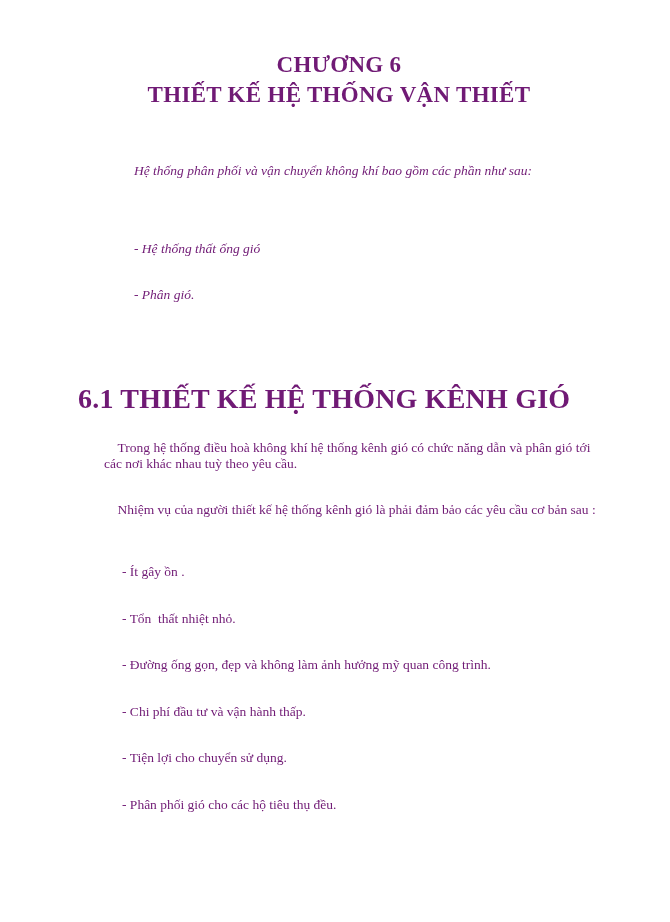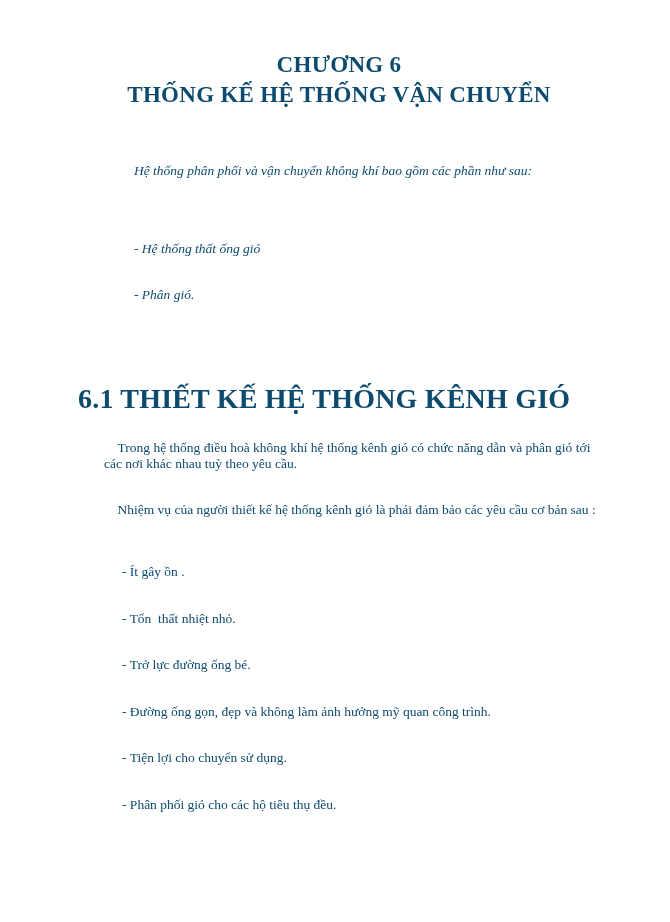--- a/index.html
+++ b/index.html
@@ -5,21 +5,21 @@
   html, body { margin: 0; padding: 0; background: #e8e8e8; }
   .page {
     position: relative;
     width: 670px;
     height: 922px;
     margin: 0 auto;
     background: #ffffff;
     box-sizing: border-box;
     padding: 50px 70px 0 78px;
     font-family: "Liberation Serif", "DejaVu Serif", serif;
-    color: #0c4a6e;
+    color: #701a75;
     overflow: hidden;
   }
   .title-block {
     text-align: center;
     font-weight: bold;
     font-size: 23px;
     line-height: 30px;
     letter-spacing: 0.3px;
   }
   .body-text {
@@ -41,21 +41,21 @@
   .list .item { white-space: pre-wrap; }
   .indent-req { margin-left: 44px; }
 </style>
 </head>
 <body>
 
 <div class="page">
 
   <div class="title-block">
     <div>CHƯƠNG 6</div>
-    <div>THỐNG KẾ HỆ THỐNG VẬN CHUYỂN</div>
+    <div>THIẾT KẾ HỆ THỐNG VẬN THIẾT</div>
   </div>
 
   <div class="intro-block body-text">
     <div>Hệ thống phân phối và vận chuyển không khí bao gồm các phần như sau:</div>
     <div class="list">
       <div class="item">- Hệ thống thất ống gió</div>
       <div class="item">- Phân gió.</div>
     </div>
   </div>
 
@@ -63,19 +63,19 @@
 
   <div class="para body-text">
     <span>Trong hệ thống điều hoà không khí hệ thống kênh gió có chức năng dẫn và phân gió tới các nơi khác nhau tuỳ theo yêu cầu.</span>
     <br>
     <span>Nhiệm vụ của người thiết kế hệ thống kênh gió là phải đảm bảo các yêu cầu cơ bản sau :</span>
   </div>
 
   <div class="list body-text indent-req">
     <div class="item">- Ít gây ồn .</div>
     <div class="item">- Tổn  thất nhiệt nhỏ.</div>
-    <div class="item">- Trở lực đường ống bé.</div>
     <div class="item">- Đường ống gọn, đẹp và không làm ảnh hưởng mỹ quan công trình.</div>
+    <div class="item">- Chi phí đầu tư và vận hành thấp.</div>
     <div class="item">- Tiện lợi cho chuyển sử dụng.</div>
     <div class="item">- Phân phối gió cho các hộ tiêu thụ đều.</div>
   </div>
 
 </div>
 
 </body></html>

